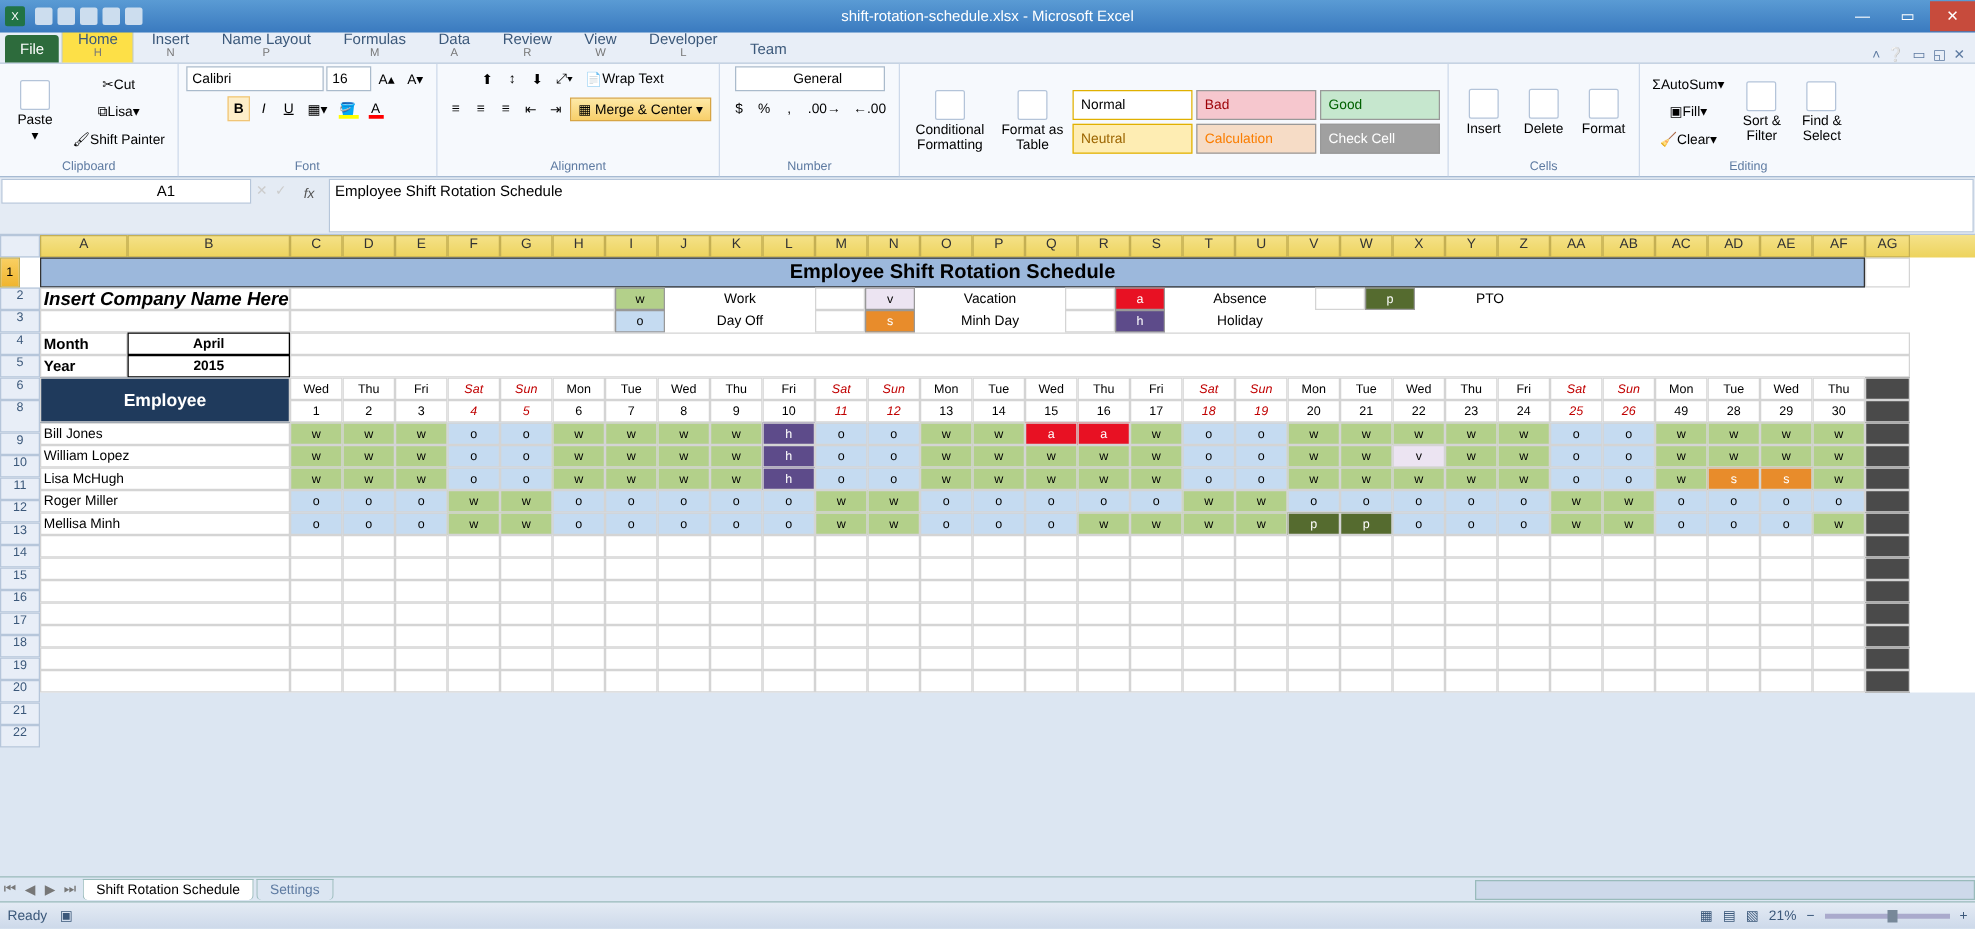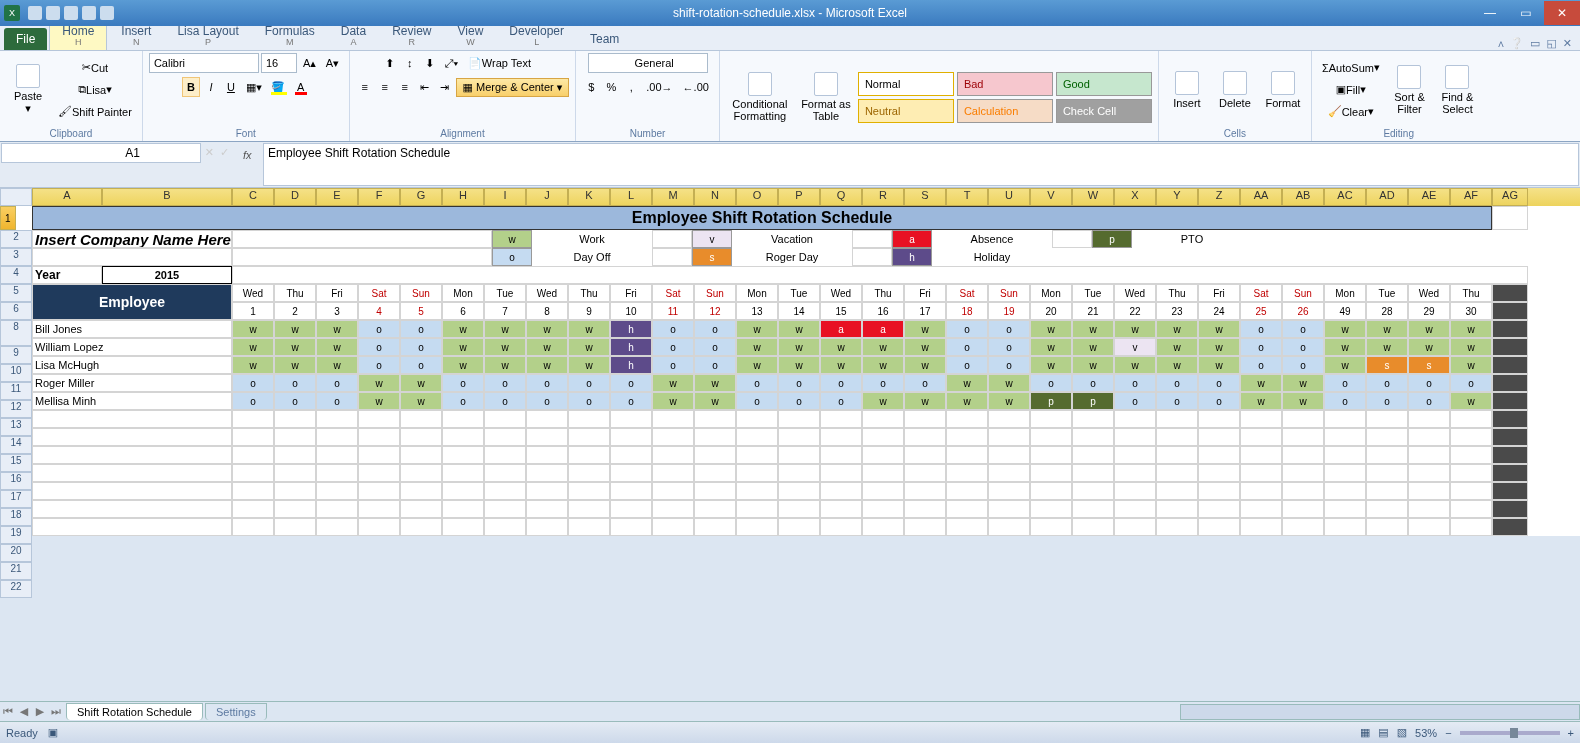--- a/index.html
+++ b/index.html
@@ -14,21 +14,21 @@
 .titlebar .winctrl { position: absolute; right: 0; display: flex; }
 .titlebar .winctrl div { width: 36px; height: 24px; display: flex; align-items: center; justify-content: center; color:#fff; font-size: 12px; }
 .titlebar .winctrl .close { background: #c74b3c; }
 
 
 .ribbon { background: #e8eef7; }
 .tabs { display: flex; padding-left: 4px; height: 24px; align-items: end; gap: 2px; }
 .tab { padding: 4px 12px; font-size: 12px; color: #3b587a; cursor: pointer; text-align:center; }
 .tab .key { display:block; font-size:9px; color:#777; line-height:8px; }
 .tab.file { background: #2d6b3c; color: #fff; border-radius: 3px 3px 0 0; }
-.tab.active { background: #fef9c3; border: 1px solid #b6c6da; border-bottom: none; border-radius: 3px 3px 0 0; }
+.tab.active { background: #fde047; border: 1px solid #b6c6da; border-bottom: none; border-radius: 3px 3px 0 0; }
 
 .ribbon-body { background: #f6f9fd; border-top: 1px solid #b6c6da; border-bottom: 1px solid #8ca5c3; height: 92px; display: flex; }
 .grp { border-right: 1px solid #cdd9ea; padding: 2px 6px 0 6px; display: flex; flex-direction: column; justify-content: space-between; }
 .grp-label { text-align: center; font-size: 10px; color: #5d7aa1; padding: 2px 0; }
 .grp-content { flex: 1; display: flex; align-items: center; gap: 4px; }
 .big-btn { display: flex; flex-direction: column; align-items: center; justify-content: center; width: 44px; height: 66px; font-size: 11px; cursor: pointer; }
 .big-btn .ico { width: 24px; height: 24px; margin-bottom: 2px; border: 1px solid #b4c4d9; background: #fff; border-radius: 2px; }
 .col { display: flex; flex-direction: column; gap: 2px; }
 .row { display: flex; gap: 2px; align-items: center; }
 .small-btn { min-width: 18px; height: 20px; border: 1px solid transparent; padding: 0 3px; display: inline-flex; align-items: center; justify-content: center; cursor: pointer; font-size: 11px; }
@@ -71,21 +71,21 @@
 .label-cell { font-weight: bold; font-size: 12px; }
 .boxed { border: 1px solid #000 !important; font-weight: bold; justify-content: center; }
 .c-w { background: #b3d08a; } .c-o { background: #c5dbf1; }
 .c-v { background: #ece4f2; } .c-s { background: #e88c2b; color:#fff; }
 .c-a { background: #e81123; color:#fff; } .c-h { background: #5d4b8a; color:#fff; }
 .c-p { background: #556b2f; color:#fff; }
 
 .month-hdr { background: #1f3a5c; color: #fff; font-weight: bold; font-size: 18px; justify-content: center; height: 26px; }
 .emp-hdr { background: #1f3a5c; color: #fff; font-weight: bold; font-size: 14px; justify-content: center; }
 .day-hdr { text-align: center; font-size: 10px; background: #fff; }
-.weekend { color: #c00000; }
+.weekend { color: #c00000; font-style: italic; }
 .sc { text-align: center; font-size: 10px; justify-content: center; }
 .end-col { background: #4a4a4a; }
 
 
 .sheet-tabs { position: absolute; bottom: 22px; left: 0; right: 0; height: 20px; background: #dce6f2; border-top: 1px solid #9bb; display: flex; align-items: center; }
 .stab-nav { display: flex; }
 .stab-nav div { width: 16px; text-align: center; color: #777; cursor: pointer; }
 .stab { padding: 2px 10px; background: #fff; border: 1px solid #9bb; border-bottom: none; font-size: 11px; margin-left: 2px; border-radius: 0 0 4px 4px; }
 .stab.inactive { background: #dce6f2; color:#5d7aa1; }
 
@@ -114,21 +114,21 @@
     <div>▭</div>
     <div class="close">✕</div>
   </div>
 </div>
 
 <div class="ribbon">
   <div class="tabs">
     <div class="tab file">File</div>
     <div class="tab active"><span>Home</span><span class="key">H</span></div>
     <div class="tab"><span>Insert</span><span class="key">N</span></div>
-    <div class="tab"><span>Lisa Layout</span><span class="key">P</span></div>
+    <div class="tab"><span>Name Layout</span><span class="key">P</span></div>
     <div class="tab"><span>Formulas</span><span class="key">M</span></div>
     <div class="tab"><span>Data</span><span class="key">A</span></div>
     <div class="tab"><span>Review</span><span class="key">R</span></div>
     <div class="tab"><span>View</span><span class="key">W</span></div>
     <div class="tab"><span>Developer</span><span class="key">L</span></div>
     <div class="tab"><span>Team</span></div>
     <div style="margin-left:auto; display:flex; gap:6px; padding-right:8px; align-items:center;">
       <span style="color:#5d7aa1;">˄</span>
       <span style="color:#2a6fc9;">❔</span>
       <span style="color:#5d7aa1;">▭</span>
@@ -339,24 +339,29 @@
         <div class="cell sc c-p" style="width: 40px; border: 1px solid rgb(153, 153, 153);">p</div>
         <div class="cell " style="width: 120px; border: none; justify-content: center;">PTO</div>
       </div>
       <div class="grow">
         <div class="cell " style="width: 200px;"></div>
         <div class="cell " style="width: 260px;"></div>
         <div class="cell sc c-o" style="width: 40px; border: 1px solid rgb(153, 153, 153);">o</div>
         <div class="cell " style="width: 120px; border: none; justify-content: center;">Day Off</div>
         <div class="cell " style="width: 40px;"></div>
         <div class="cell sc c-s" style="width: 40px; border: 1px solid rgb(153, 153, 153);">s</div>
-        <div class="cell " style="width: 120px; border: none; justify-content: center;">Roger Day</div>
+        <div class="cell " style="width: 120px; border: none; justify-content: center;">Minh Day</div>
         <div class="cell " style="width: 40px;"></div>
         <div class="cell sc c-h" style="width: 40px; border: 1px solid rgb(153, 153, 153);">h</div>
         <div class="cell " style="width: 120px; border: none; justify-content: center;">Holiday</div>
+      </div>
+      <div class="grow">
+        <div class="cell label-cell" style="width: 70px;">Month</div>
+        <div class="cell boxed" style="width: 130px;">April</div>
+        <div class="cell " style="width: 1296px;"></div>
       </div>
       <div class="grow">
         <div class="cell label-cell" style="width: 70px;">Year</div>
         <div class="cell boxed" style="width: 130px;">2015</div>
         <div class="cell " style="width: 1296px;"></div>
       </div>
       <div class="grow">
         <div class="cell emp-hdr" style="width: 200px; height: 36px; position: relative; z-index: 2; margin-bottom: -18px;">Employee</div>
         <div class="cell day-hdr sc" style="width: 42px;">Wed</div>
         <div class="cell day-hdr sc" style="width: 42px;">Thu</div>
@@ -848,18 +853,18 @@
   <div style="width:400px; height:16px; background:#cdd9ea; border:1px solid #9bb;"></div>
 </div>
 
 <div class="status">
   <span>Ready</span>
   <span style="margin-left:10px;">▣</span>
   <div class="right">
     <span>▦</span>
     <span>▤</span>
     <span>▧</span>
-    <span>53%</span>
+    <span>21%</span>
     <span>−</span>
     <div class="zoom-slider"></div>
     <span>+</span>
   </div>
 </div>
 
 </body></html>

